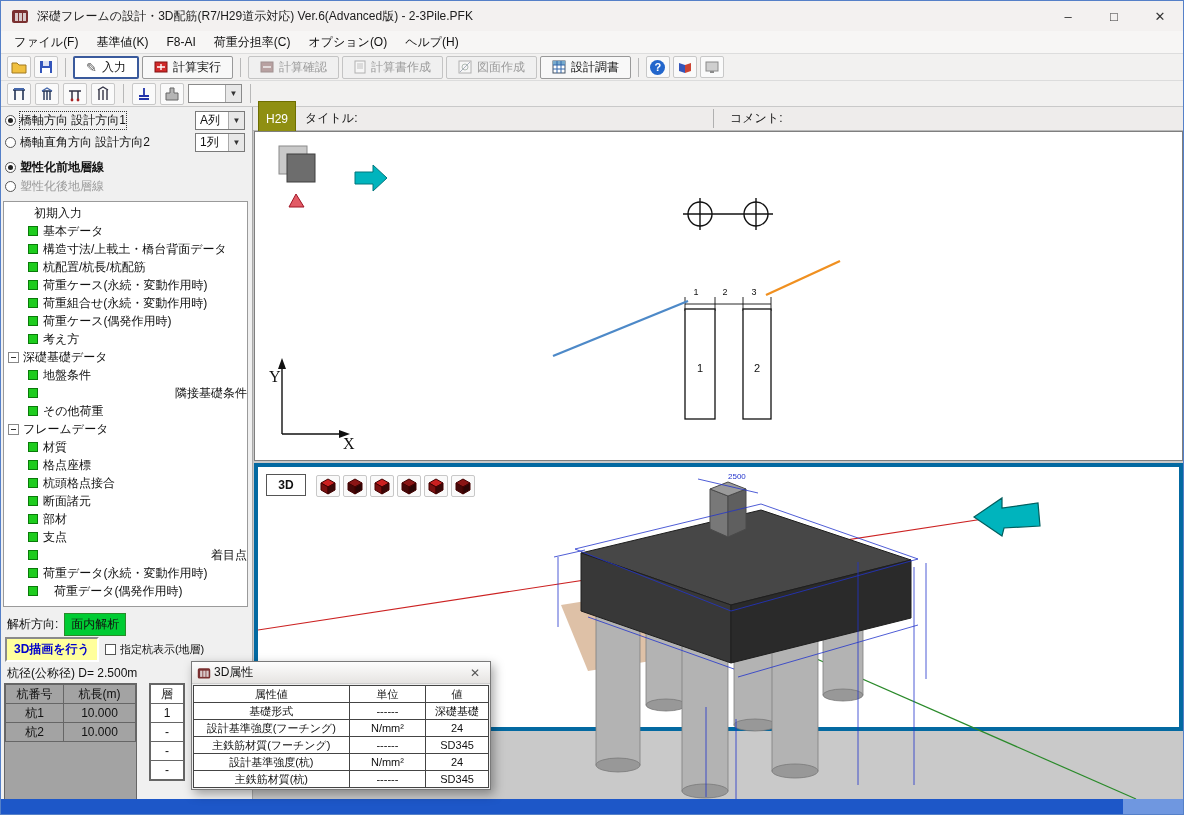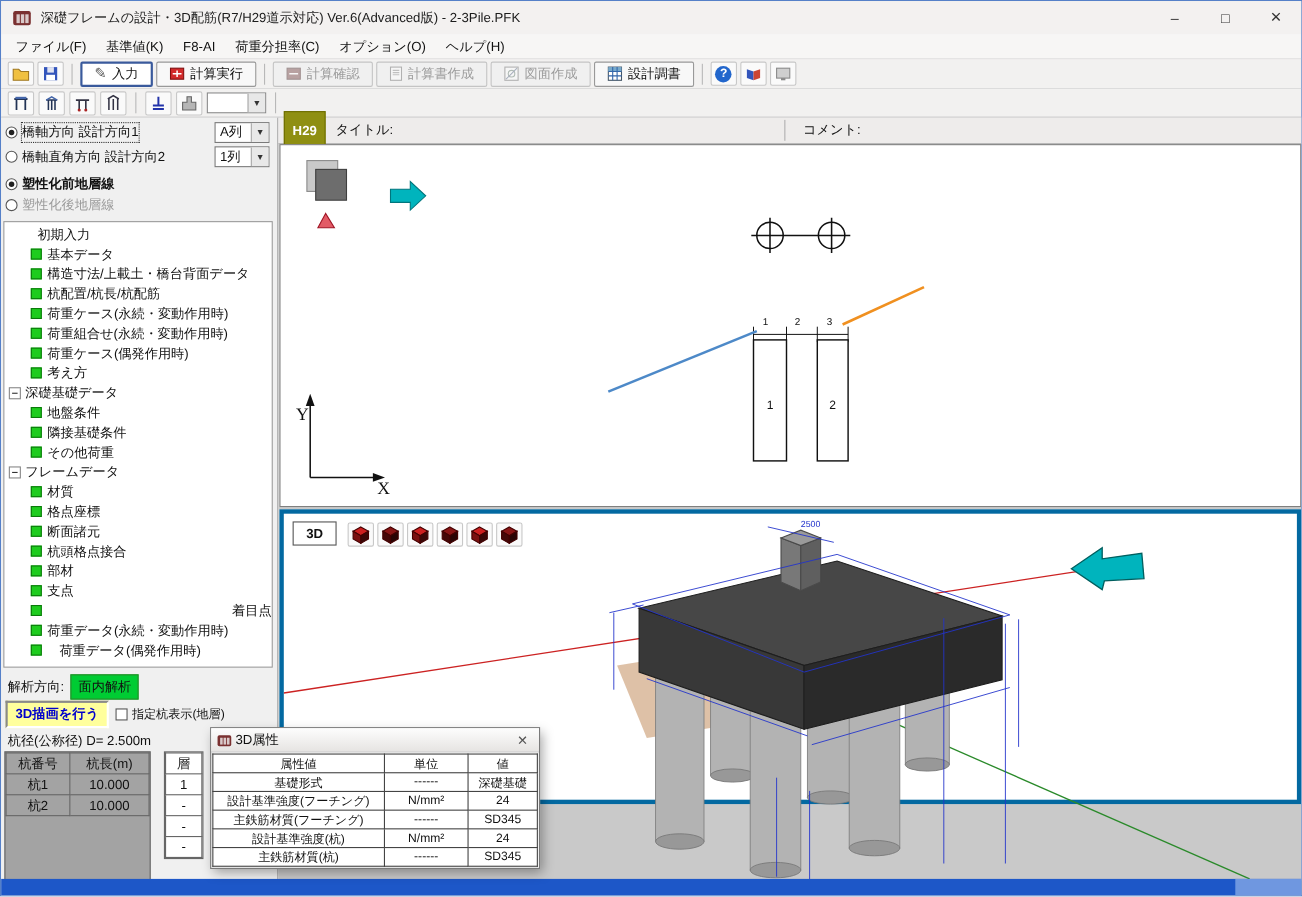--- a/index.html
+++ b/index.html
@@ -85,21 +85,21 @@
   .layer-table-wrap { position:absolute; left:148px; top:576px; width:36px; background:#fff;
     border:1px solid #666; }
   table.ltable { border-collapse:collapse; width:100%; }
   table.ltable th, table.ltable td { border:1px solid #666; height:19px; text-align:center;
     font-weight:normal; font-size:12px; }
 
   
   .main-bg { position:absolute; left:252px; top:106px; right:0; height:694px; background:#c9c9c9; }
   .main-header { position:absolute; left:252px; top:106px; width:932px; height:24px; background:#eeeceb;
     border-bottom:1px solid #b9b9b9; display:flex; align-items:center; }
-  .h29-tab { background:var(--h29-bg,#8f8f12); color:#fff; font-weight:bold; padding:10px 7px;
+  .h29-tab { background:var(--h29-bg,#8f8f12); color:#fff; font-weight:normal; padding:10px 7px;
     margin-left:5px; border:1px solid #6e6e00; }
   .hdr-label { margin-left:9px; white-space:nowrap; }
   .hdr-div { position:absolute; left:460px; top:2px; bottom:2px; width:1px; background:#b0b0b0; }
   .comment-label { position:absolute; left:468px; }
 
   .plan-panel { position:absolute; left:253px; top:130px; width:929px; height:330px; background:#fff;
     border:1px solid #7f7f7f; }
   .panel3d { position:absolute; left:253px; top:462px; width:929px; height:268px; background:#fff;
     border:4px solid #0369a1; }
   .btn3d { position:absolute; left:8px; top:7px; width:40px; height:22px; background:#fff;
@@ -360,21 +360,21 @@
           <span class="tree-label">考え方</span>
         </div>
         <div class="tree-item" style="padding-left: 4px;">
           <span class="expander"></span>
           <span class="tree-label">深礎基礎データ</span>
         </div>
         <div class="tree-item" style="padding-left: 24px;">
           <span class="green-sq"></span>
           <span class="tree-label">地盤条件</span>
         </div>
-        <div class="tree-item" style="padding-left: 24px;">
+        <div class="tree-item" style="padding-left: 24px; justify-content: space-between;">
           <span class="green-sq"></span>
           <span class="tree-label">隣接基礎条件</span>
         </div>
         <div class="tree-item" style="padding-left: 24px;">
           <span class="green-sq"></span>
           <span class="tree-label">その他荷重</span>
         </div>
         <div class="tree-item" style="padding-left: 4px;">
           <span class="expander"></span>
           <span class="tree-label">フレームデータ</span>
@@ -382,25 +382,25 @@
         <div class="tree-item" style="padding-left: 24px;">
           <span class="green-sq"></span>
           <span class="tree-label">材質</span>
         </div>
         <div class="tree-item" style="padding-left: 24px;">
           <span class="green-sq"></span>
           <span class="tree-label">格点座標</span>
         </div>
         <div class="tree-item" style="padding-left: 24px;">
           <span class="green-sq"></span>
+          <span class="tree-label">杭頭格点接合</span>
+        </div>
+        <div class="tree-item" style="padding-left: 24px;">
+          <span class="green-sq"></span>
           <span class="tree-label">断面諸元</span>
-        </div>
-        <div class="tree-item" style="padding-left: 24px;">
-          <span class="green-sq"></span>
-          <span class="tree-label">杭頭格点接合</span>
         </div>
         <div class="tree-item" style="padding-left: 24px;">
           <span class="green-sq"></span>
           <span class="tree-label">部材</span>
         </div>
         <div class="tree-item" style="padding-left: 24px;">
           <span class="green-sq"></span>
           <span class="tree-label">支点</span>
         </div>
         <div class="tree-item" style="padding-left: 24px; justify-content: space-between;">

